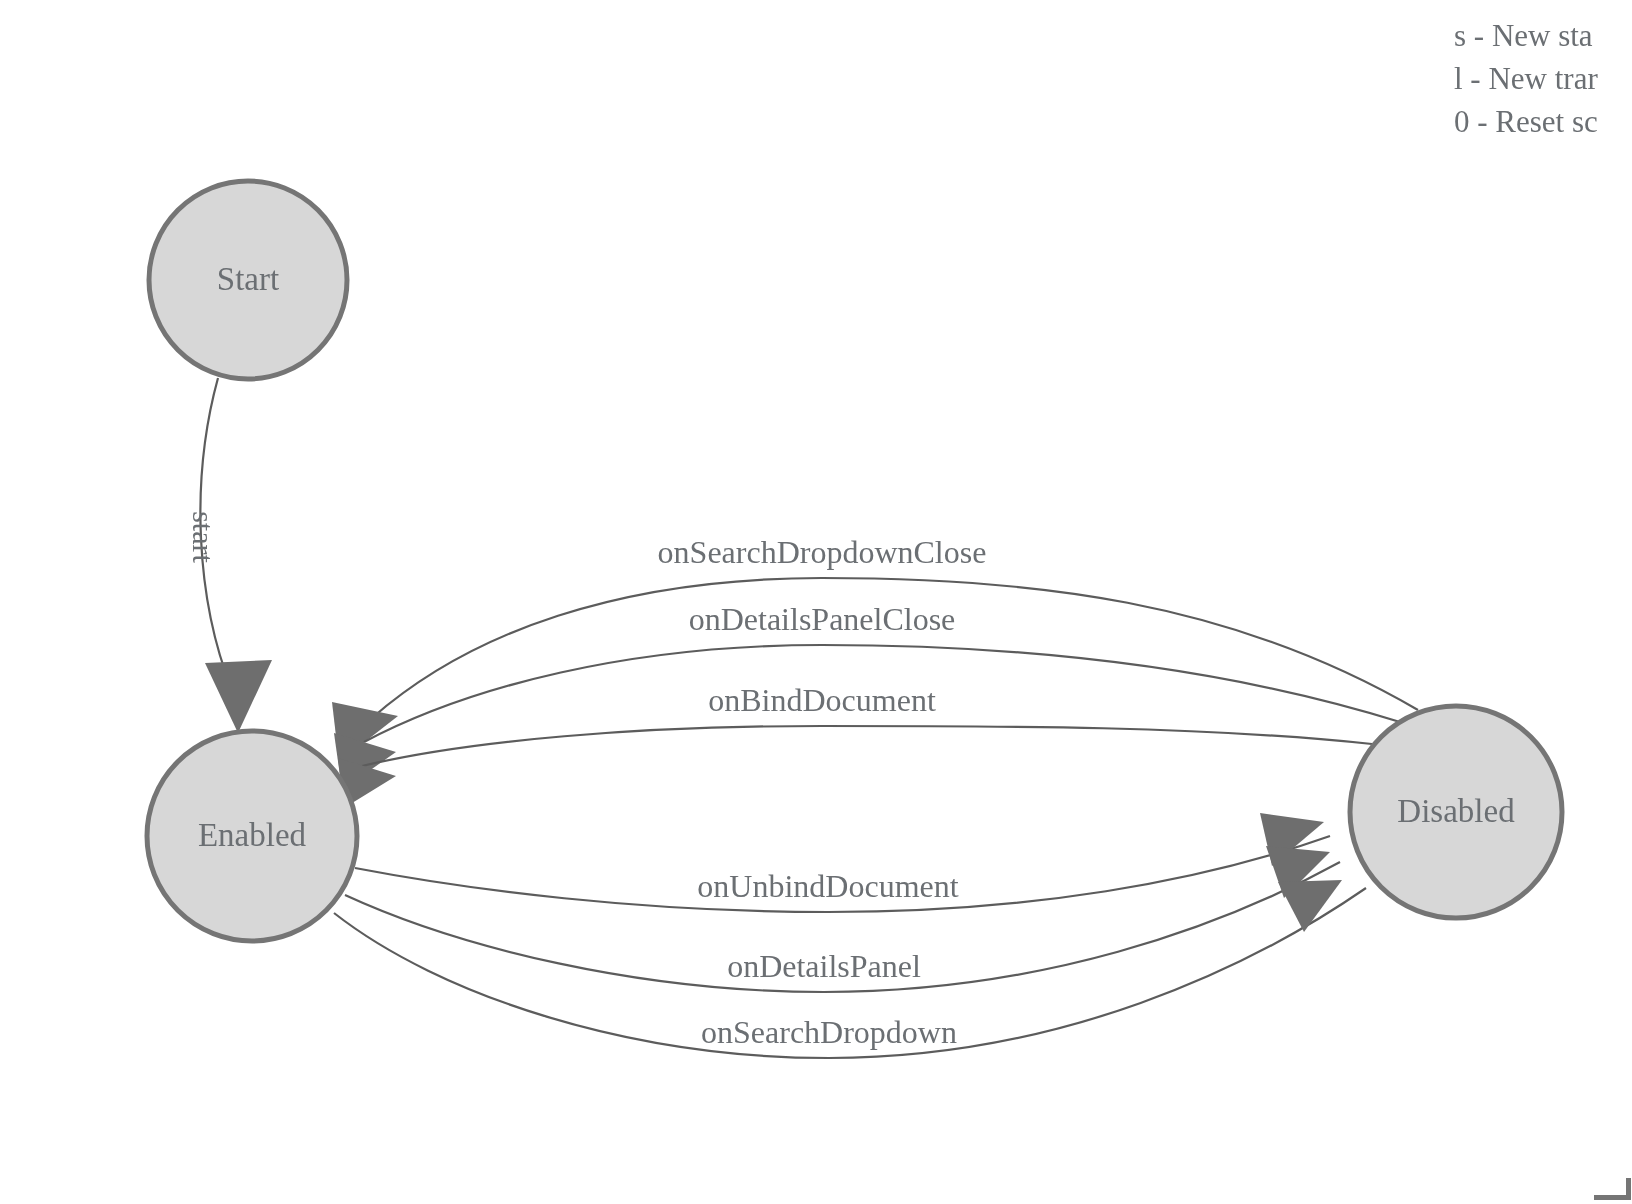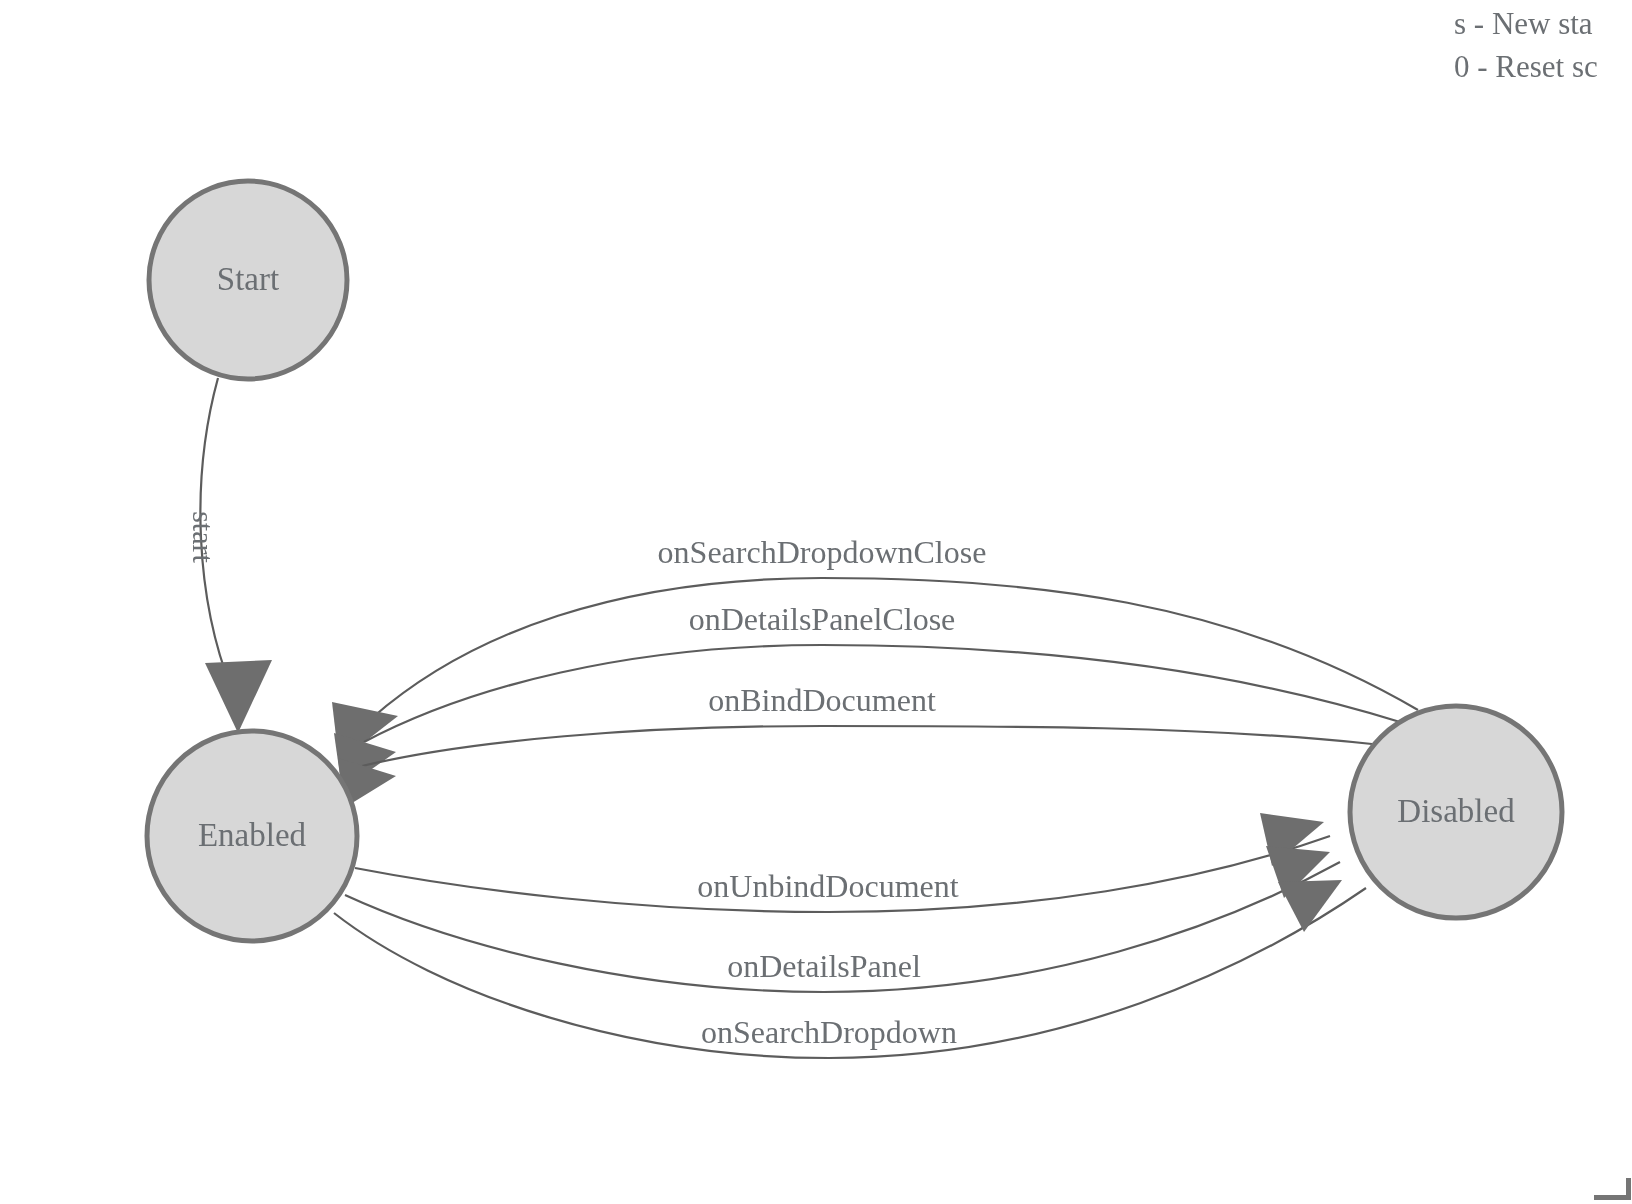--- a/index.html
+++ b/index.html
@@ -55,21 +55,21 @@
   }
   .edge-label-vertical {
     fill: #6b6f73;
     font-family: "Liberation Serif", "DejaVu Serif", serif;
     font-size: 30px;
     text-anchor: middle;
   }
   .help-text {
     position: absolute;
     right: 0;
-    top: 0;
+    top: 12px;
     width: 210px;
     overflow: hidden;
     white-space: nowrap;
     padding-top: 2px;
   }
   .help-line {
     color: #6b6f73;
     font-family: "Liberation Serif", "DejaVu Serif", serif;
     font-size: 31px;
     line-height: 43px;
@@ -168,20 +168,21 @@
     <text class="edge-label" x="828" y="897">onUnbindDocument</text>
 
     <text class="edge-label" x="824" y="977">onDetailsPanel</text>
 
     <text class="edge-label" x="829" y="1043">onSearchDropdown</text>
 
   </svg>
 
   <div class="help-text">
     <div class="help-line">s - New sta</div>
+    <div class="help-line">l - New trar</div>
     <div class="help-line">0 - Reset sc</div>
   </div>
 
   <div class="corner-mark">
     <div class="hbar"></div>
     <div class="vbar"></div>
   </div>
 
 </div>
 

